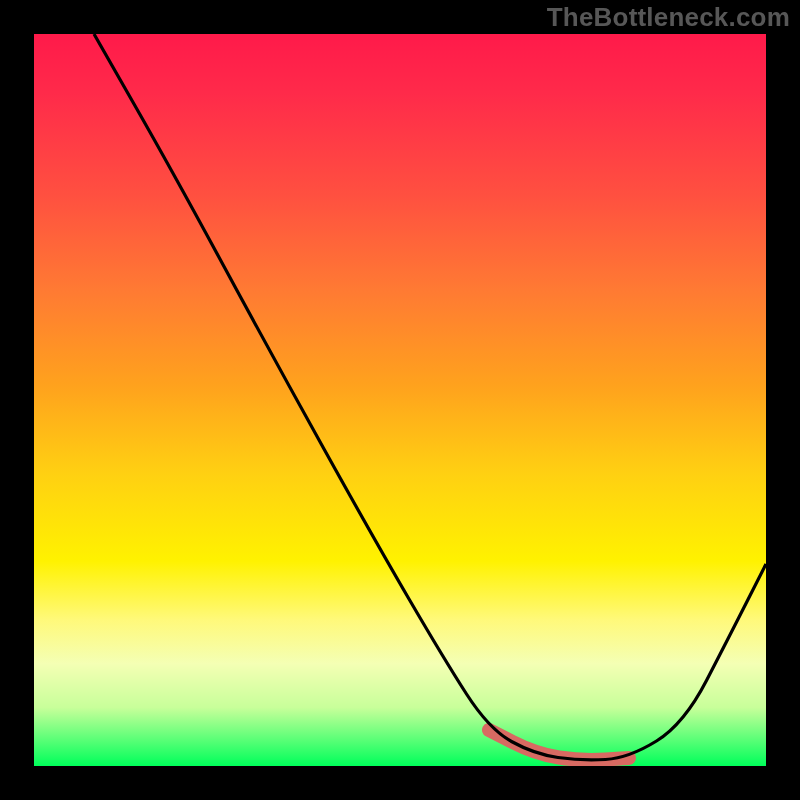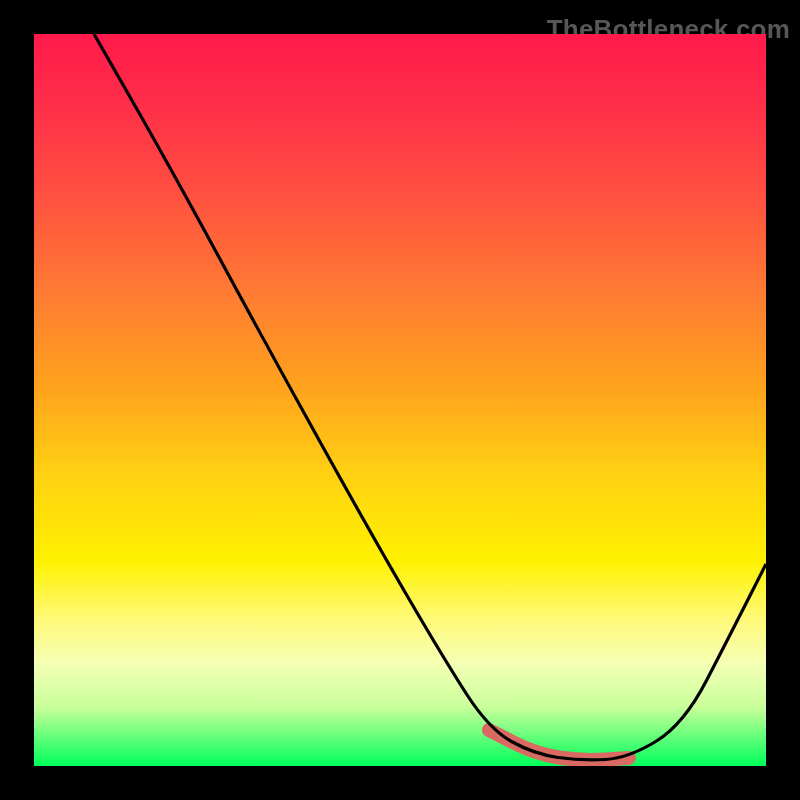--- a/index.html
+++ b/index.html
@@ -12,21 +12,20 @@
   }
   .watermark {
     position: absolute;
     top: 2px;
     right: 10px;
     font-family: Arial, Helvetica, sans-serif;
     font-size: 26px;
     font-weight: 600;
     color: #575757;
     letter-spacing: 0.2px;
-    margin-top: 12px;
   }
   .plot {
     position: absolute;
     left: 34px;
     top: 34px;
     width: 732px;
     height: 732px;
     overflow: hidden;
   }
   .gradient-bg {

